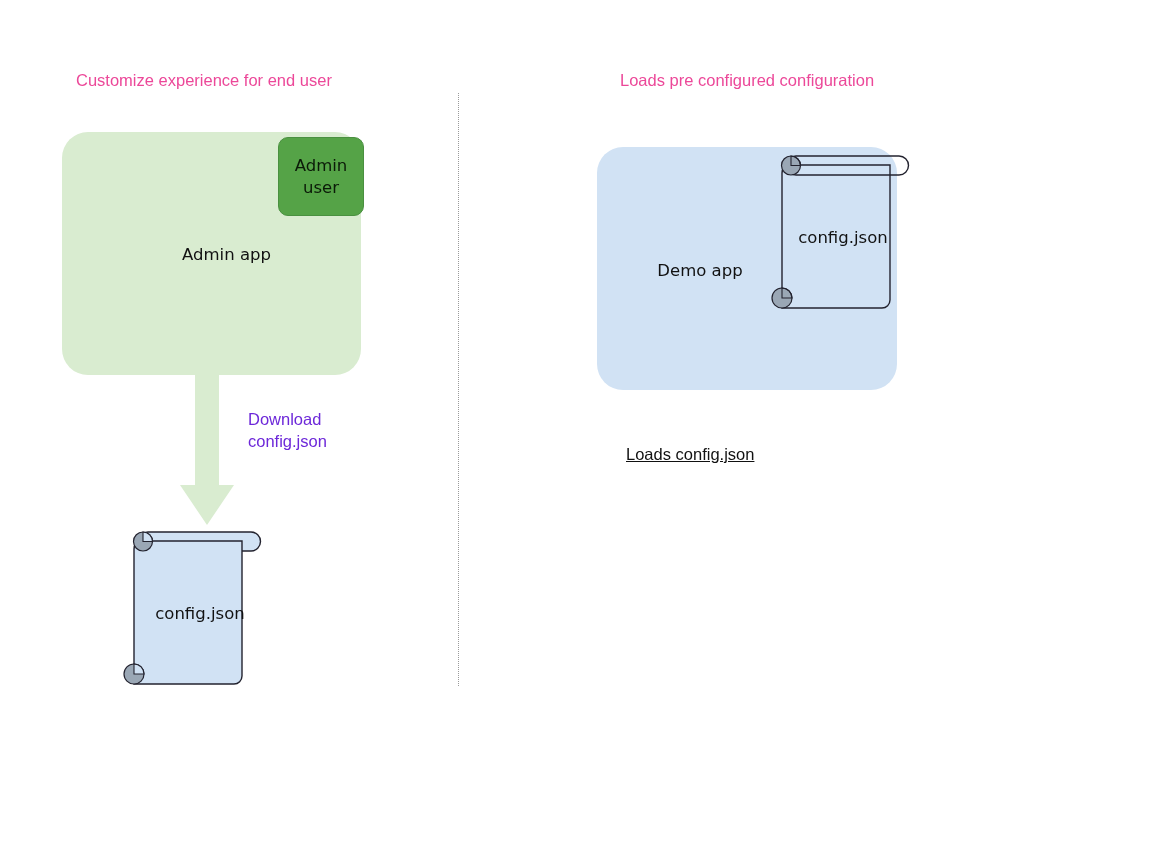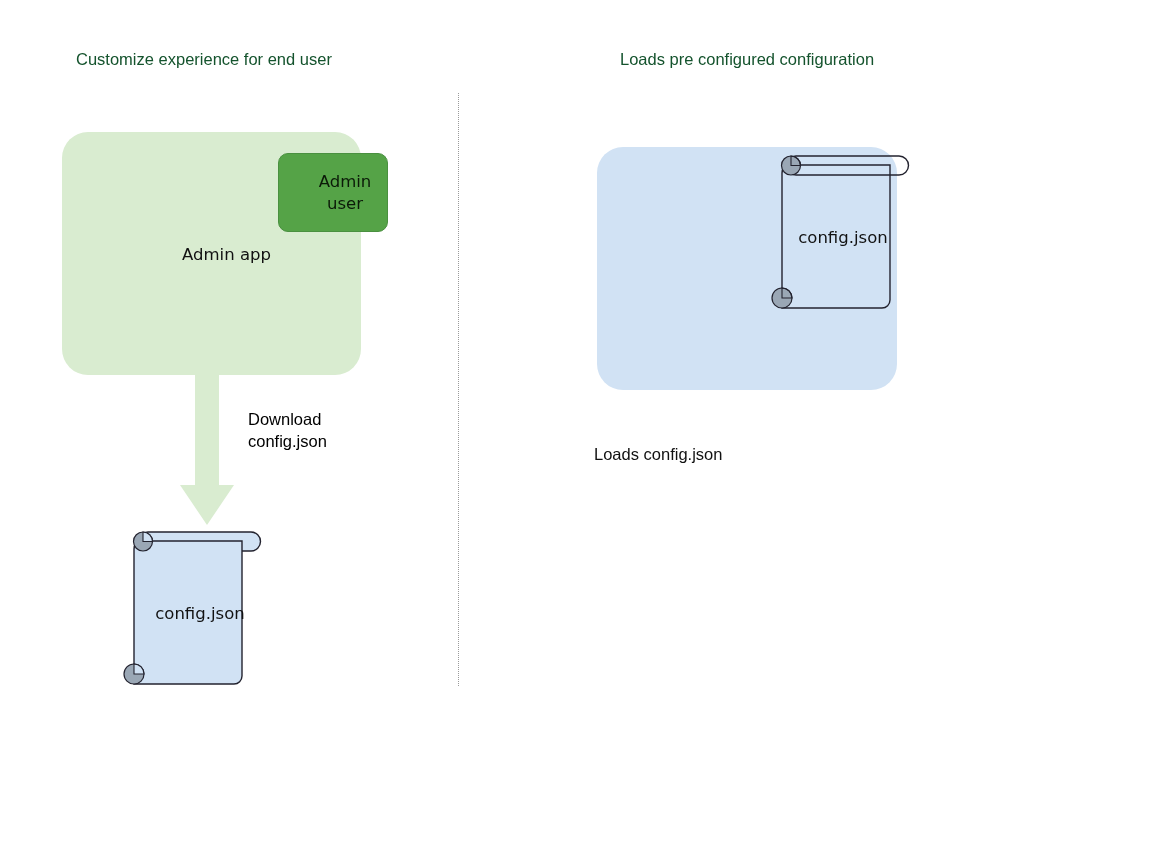--- a/index.html
+++ b/index.html
@@ -20,36 +20,37 @@
     left: 0; top: 0;
     width: 1152px;
     height: 864px;
   }
   .abs { position: absolute; }
 
   
   .section-title {
     font-size: 16.5px;
     line-height: 20px;
-    color: #14532d;
+    color: #ec4899;
     white-space: nowrap;
     font-family: "Liberation Sans", sans-serif;
+    margin-top: 21px;
   }
   .node-label {
     font-size: 16.5px;
     line-height: 21px;
     color: #111111;
     white-space: nowrap;
     text-align: center;
     font-family: "DejaVu Sans", sans-serif;
   }
   .edge-label {
     font-size: 16.5px;
     line-height: 22px;
-    color: #000000;
+    color: #6d28d9;
     font-family: "Liberation Sans", sans-serif;
   }
   .caption {
     font-size: 16.5px;
     line-height: 21px;
     color: #111111;
     white-space: nowrap;
     font-family: "Liberation Sans", sans-serif;
   }
 
@@ -87,21 +88,21 @@
   <div class="abs section-title" style="left:76px; top:49px;">Customize experience for end user</div>
 
   <div class="abs section-title" style="left:620px; top:49px;">Loads pre configured configuration</div>
 
   <div class="abs divider" style="left:458px; top:93px; height:593px;"></div>
 
   <div class="abs app-box green" style="left:62px; top:132px; width:299px; height:243px;">
   </div>
   <div class="abs node-label" style="left:62px; top:244px; width:329px;">Admin app</div>
 
-  <div class="abs admin-panel" style="left:278px; top:153px; width:84px; height:77px;padding-left:24px;">
+  <div class="abs admin-panel" style="left:278px; top:137px; width:84px; height:77px;">
     <div style="text-align:center;">
       <div class="node-label">Admin</div>
       <div class="node-label">user</div>
     </div>
   </div>
 
   <svg class="svg-layer" style="left:178px; top:373px;" width="58" height="155" viewBox="0 0 58 155">
     <path d="M 17 0 L 41 0 L 41 112 L 56 112 L 29 152 L 2 112 L 17 112 Z" fill="#d9ecd0" stroke="none"></path>
   </svg>
 
@@ -120,31 +121,32 @@
     <path d="M 23 15.5 L 32.5 15.5 A 9.5 9.5 0 0 0 23 6 Z" fill="#d1e2f4" stroke="#23232f" stroke-width="1.1"></path>
 
     <circle cx="14" cy="148" r="10" fill="#9aa7b5" stroke="#23232f" stroke-width="1.2"></circle>
     <path d="M 14 148 L 24 148 A 10 10 0 0 0 14 138 Z" fill="#d1e2f4" stroke="#23232f" stroke-width="1.1"></path>
   </svg>
 
   <div class="abs node-label" style="left:134px; top:603px; width:132px;">config.json</div>
 
   <div class="abs app-box blue" style="left:597px; top:147px; width:300px; height:243px;">
   </div>
+  <div class="abs node-label" style="left:600px; top:260px; width:200px;">Demo app</div>
 
   <svg class="svg-layer" style="left:768px; top:150px;" width="150" height="168" viewBox="0 0 150 168">
 
     <path d="M 28 6 L 131 6 A 9.5 9.5 0 0 1 131 25 L 28 25 A 9.5 9.5 0 0 1 28 6 Z" fill="none" stroke="#23232f" stroke-width="1.4"></path>
 
     <path d="M 22 15 L 122 15 L 122 150 A 8 8 0 0 1 114 158 L 14 158 L 14 23 A 8 8 0 0 1 22 15 Z" fill="none" stroke="#23232f" stroke-width="1.4"></path>
 
     <circle cx="23" cy="15.5" r="9.5" fill="#9aa7b5" stroke="#23232f" stroke-width="1.2"></circle>
     <path d="M 23 15.5 L 32.5 15.5 A 9.5 9.5 0 0 0 23 6 Z" fill="none" stroke="#23232f" stroke-width="1.1"></path>
 
     <circle cx="14" cy="148" r="10" fill="#9aa7b5" stroke="#23232f" stroke-width="1.2"></circle>
     <path d="M 14 148 L 24 148 A 10 10 0 0 0 14 138 Z" fill="none" stroke="#23232f" stroke-width="1.1"></path>
   </svg>
 
   <div class="abs node-label" style="left:782px; top:227px; width:122px;">config.json</div>
 
-  <div class="abs caption" style="left:594px; top:444px;">Loads config.json</div>
+  <div class="abs caption" style="left:626px; top:444px;text-decoration:underline;">Loads config.json</div>
 
 </div>
 
 </body></html>

